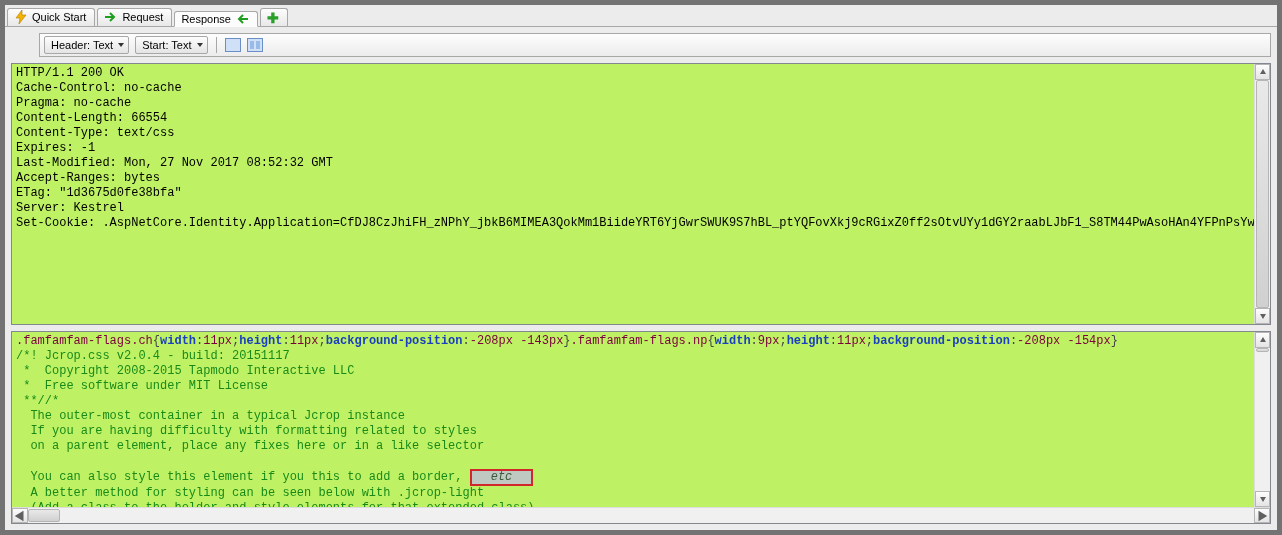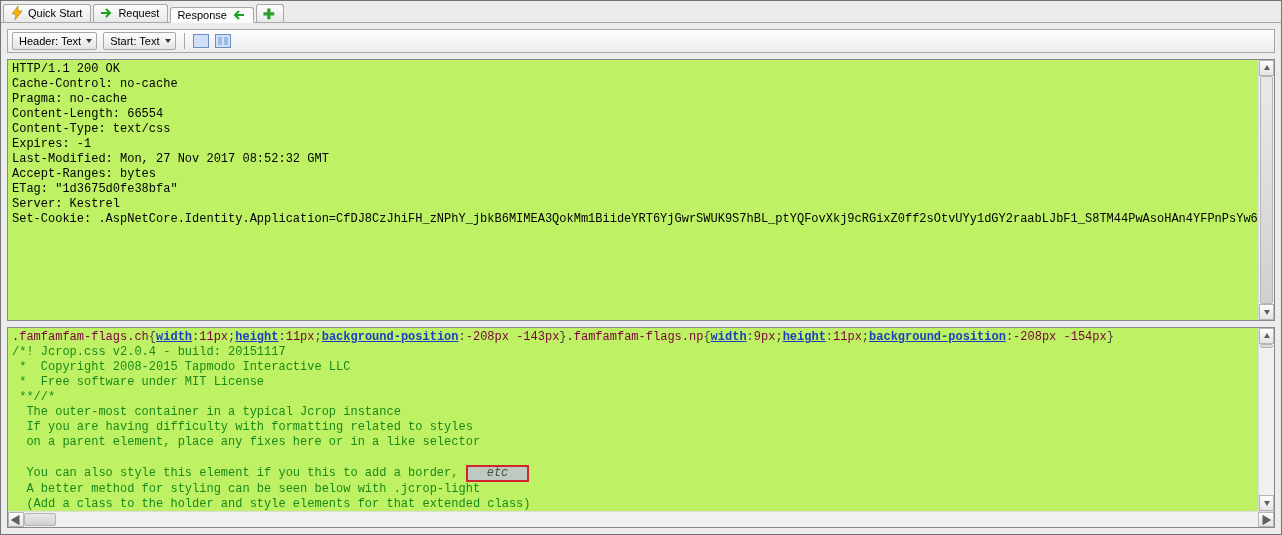--- a/index.html
+++ b/index.html
@@ -7,21 +7,21 @@
     margin: 0; padding: 0;
     width: 1282px; height: 535px;
     font-family: Tahoma, Arial, sans-serif;
     font-size: 11px;
     background: #ececec;
     color: #000;
     overflow: hidden;
   }
   .outer {
     width: 1282px; height: 535px;
-    border: 1px solid #737373;
+    border: 5px solid #737373;
     background: #ececec;
     display: flex;
     flex-direction: column;
   }
   
   .tabbar {
     height: 22px;
     display: flex;
     align-items: flex-end;
     gap: 0;
@@ -52,21 +52,21 @@
   .tab.plus .icon { color:#2aa02a; font-weight:bold; font-size:14px; line-height:14px;}
   
   .toolbarwrap {
     padding: 6px;
   }
   .toolbar {
     height: 24px;
     border: 1px solid #a7a7a7;
     background: linear-gradient(#fdfdfd,#ececec);
     display: flex; align-items: center;
-    gap: 6px; padding: 0 4px;
+    gap: 6px; padding: 0 4px; margin-left: 28px;
   }
   .tbtn {
     height: 18px;
     border: 1px solid #a7a7a7;
     background: linear-gradient(#fdfdfd,#e4e4e4);
     padding: 0 4px 0 6px;
     display: flex; align-items: center; gap: 3px;
     font-size: 11px;
     border-radius: 2px;
   }
@@ -133,21 +133,21 @@
   .hscroll .arr{width:16px;background:linear-gradient(#fdfdfd,#e4e4e4);border:1px solid #b5b5b5;display:flex;align-items:center;justify-content:center;}
   .hscroll .track{flex:1;position:relative;}
   .hscroll .thumb{position:absolute;top:1px;bottom:1px;background:linear-gradient(#e9e9e9,#d0d0d0);border:1px solid #b5b5b5;border-radius:2px;}
 
   .headers-pane { height: 262px; flex: none; }
   .body-pane { flex: 1; display:flex; flex-direction:column;}
   .body-inner{flex:1;display:flex;min-height:0;}
 
   
   .c-sel{color:#7a003c;}
-  .c-prop{color:#1a3fbf;font-weight:bold;text-decoration:underline;}
+  .c-prop{color:#1a3fbf;font-weight:bold;}
   .c-num{color:#7a003c;}
   .c-punc{color:#444;}
   .c-cmt{color:#198a19;}
   .hlbox{display:inline-block;border:2px solid #d1262b;background:#bfc9c2;color:#3a5a3a;font-style:italic;padding:0 19px;line-height:13px;text-align:center;}
 </style>
 </head>
 <body>
 
 <div class="outer">
 

